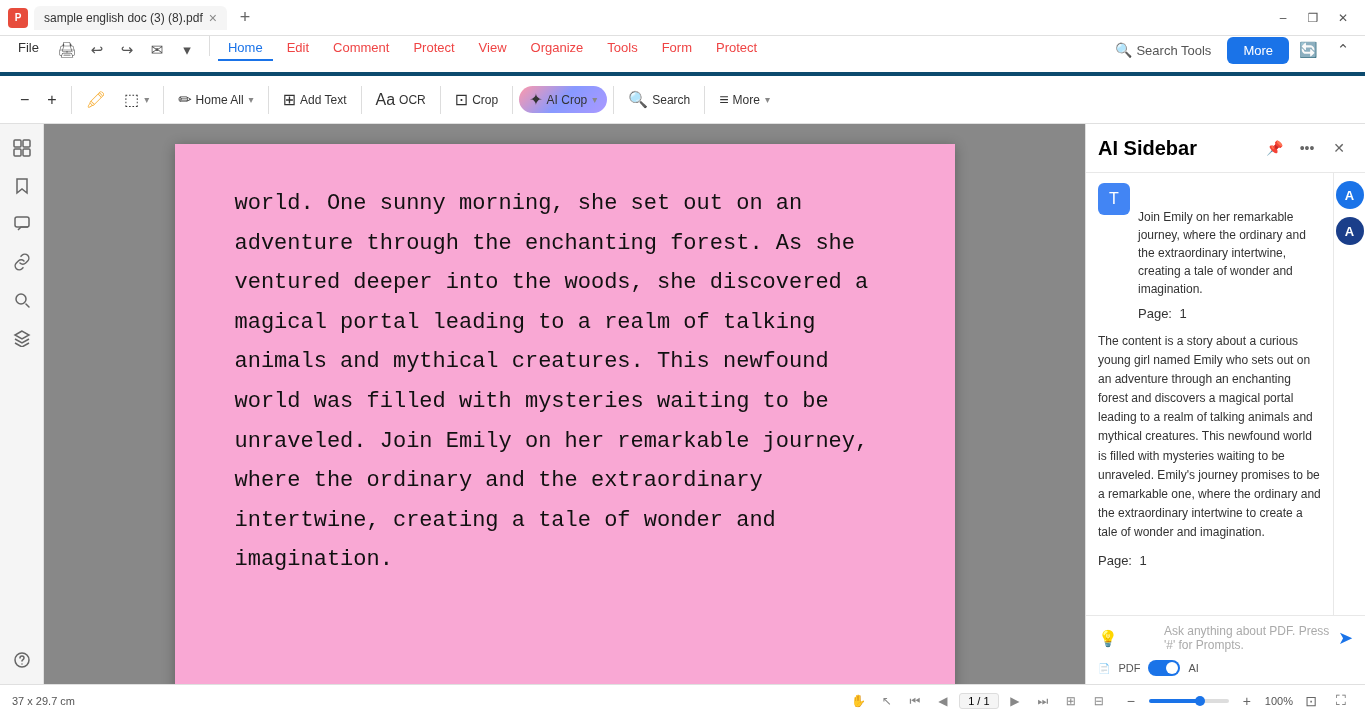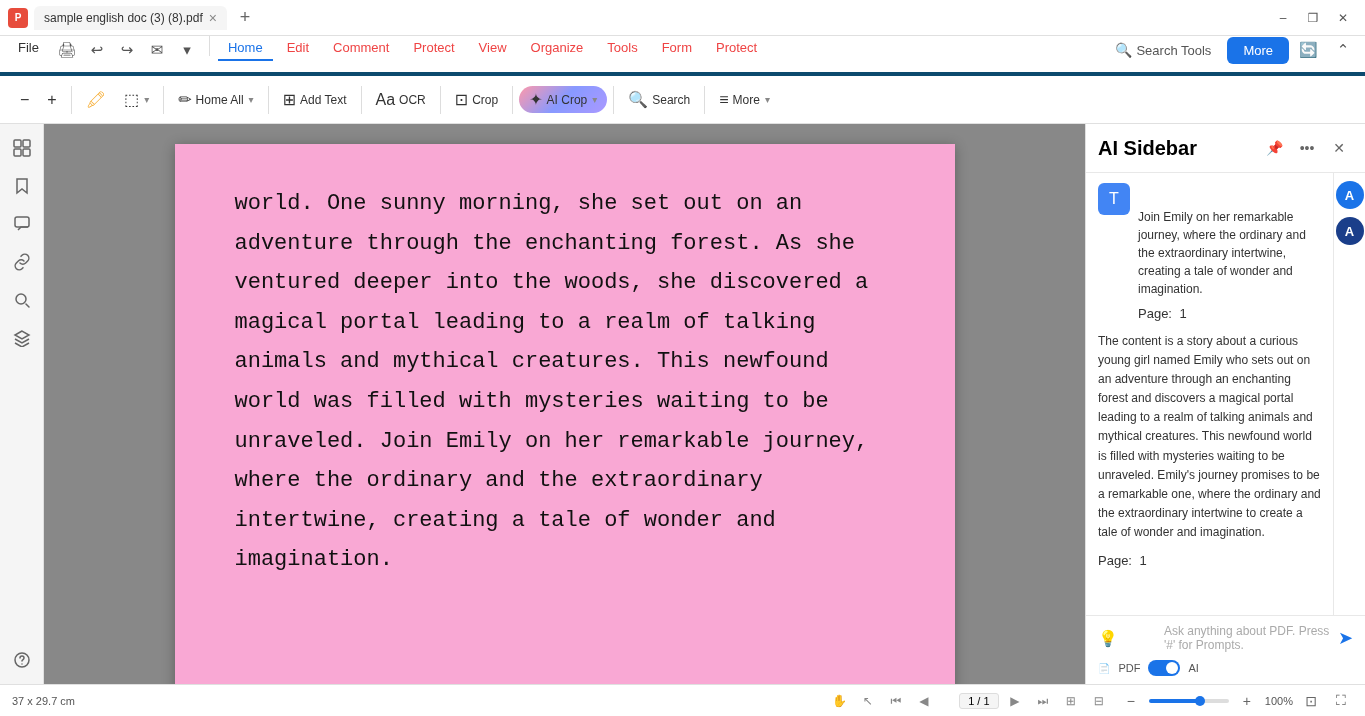--- a/index.html
+++ b/index.html
@@ -282,21 +282,20 @@
       color: #888; cursor: pointer; font-size: 12px;
     }
     .page-input {
       background: #f5f5f5;
       border: 1px solid #ddd;
       border-radius: 3px;
       padding: 1px 6px;
       font-size: 11px;
       width: 40px;
       text-align: center;
-      margin-left: 19px;
     }
     .status-right {
       display: flex; align-items: center; gap: 6px;
     }
     .zoom-btn {
       width: 24px; height: 24px;
       display: flex; align-items: center; justify-content: center;
       color: #666; cursor: pointer; font-size: 14px;
     }
     .zoom-slider {

